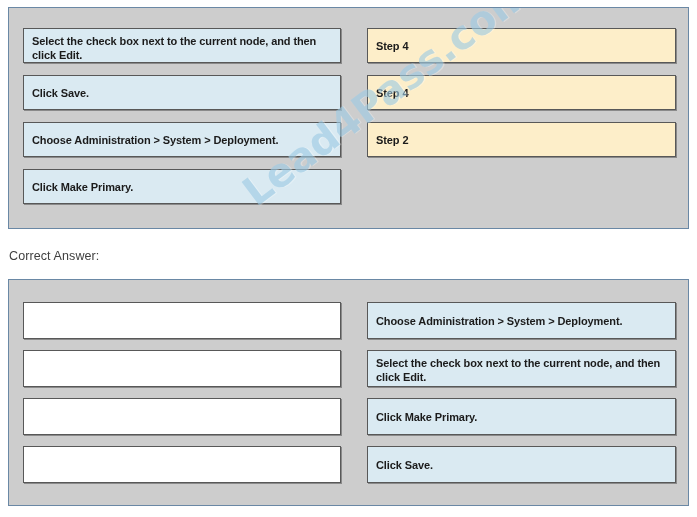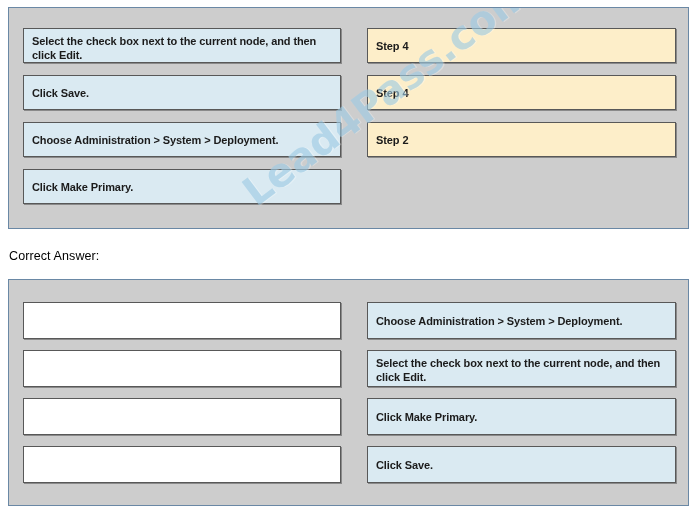--- a/index.html
+++ b/index.html
@@ -76,21 +76,21 @@
   .a-row.tall  { display: flex; align-items: flex-start; }
 
   .box-text { display: block; }
 
   
   #correct-answer-label {
     position: absolute;
     left: 9px;
     top: 249px;
     font-size: 12.5px;
-    color: #000000;
+    color: #404040;
     letter-spacing: 0.1px;
   }
 
   
   .watermark {
     position: absolute;
     color: #9ecbe4;
     opacity: 0.62;
     font-size: 40px;
     font-weight: bold;

